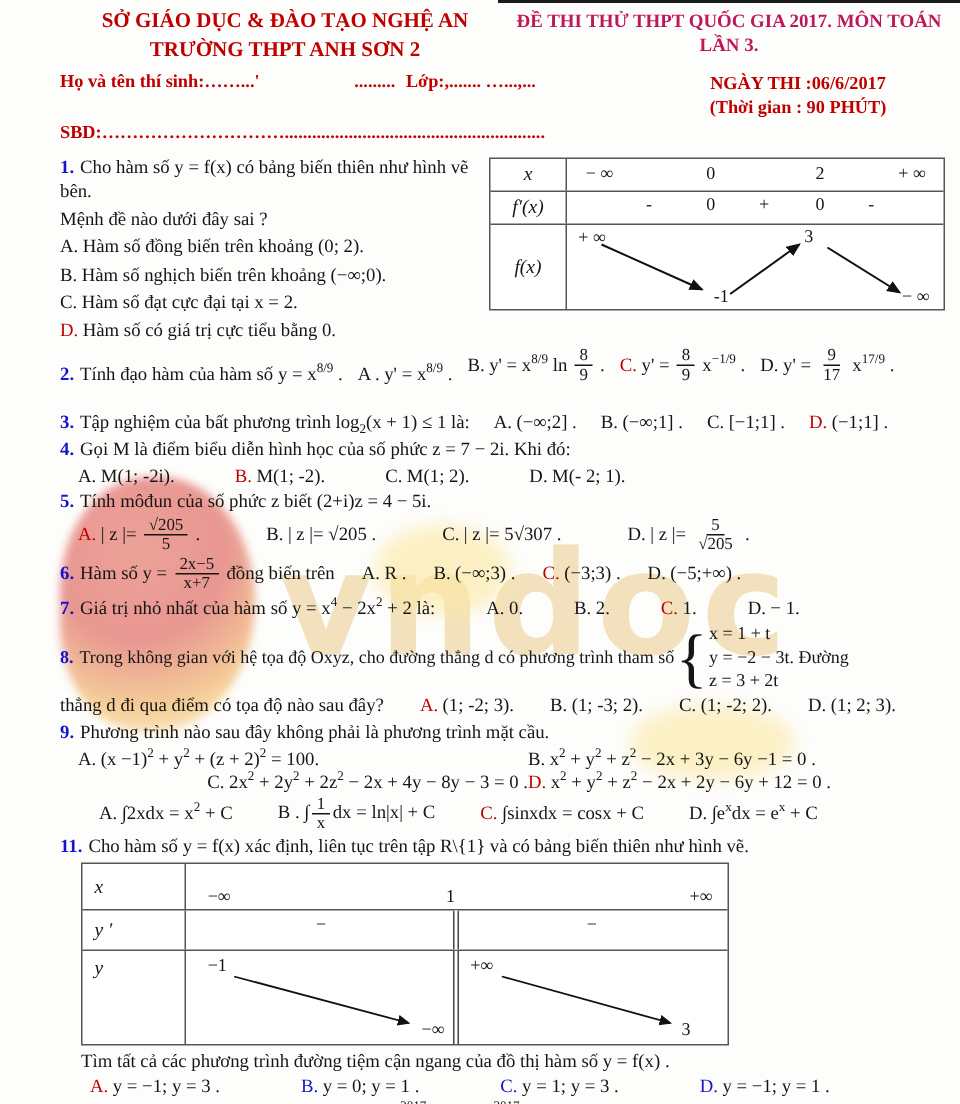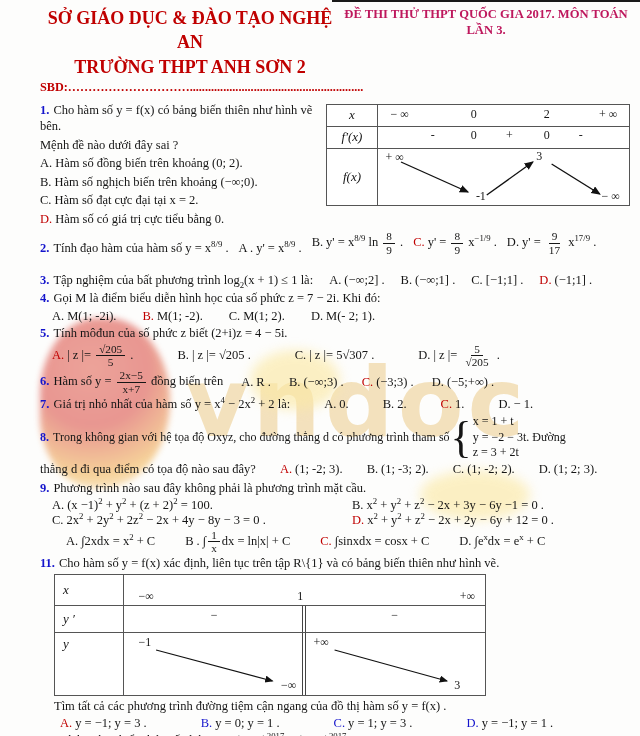--- a/index.html
+++ b/index.html
@@ -14,33 +14,33 @@
   .wm-text{font-family:"DejaVu Sans",sans-serif;font-weight:bold;font-size:96px;letter-spacing:4px;
      color:#f3e0ba;opacity:.95;margin-left:16px;}
   .wm-blob{position:absolute;border-radius:50%;background:#fbe9a6;opacity:.65;filter:blur(6px);}
   
   .red{color:#c00000;}
   .blue{color:#1414cc;}
   .qnum{color:#1414cc;font-weight:bold;margin-right:4px;}
   
   header{position:relative;z-index:1;padding:6px 8px 2px 40px;}
   .hrow{display:flex;}
-  .h-left{width:300px;text-align:center;font-weight:bold;color:#c00000;font-size:18px;line-height:1.35;}
+  .h-left{width:300px;text-align:center;font-weight:bold;color:#c00000;font-size:14px;line-height:1.35;}
   .h-right{flex:1;text-align:center;font-weight:bold;color:#be185d;font-size:12.6px;line-height:1.3;}
   .hrow2{display:flex;margin-top:3px;}
   .h2-left{width:392px;font-weight:bold;color:#c00000;font-size:12.2px;}
   .h2-right{flex:1;text-align:center;font-weight:bold;color:#c00000;font-size:12.2px;line-height:1.35;}
   .sbd{font-weight:bold;color:#c00000;font-size:12.2px;margin-top:1px;}
   
   main{position:relative;z-index:1;padding:4px 8px 0 40px;}
   p{margin:0 0 2px 0;line-height:1.32;}
   .q{margin:1px 0;}
   .opt{white-space:nowrap;}
   .ol{margin-right:3px;}
-  .opts-row{display:flex;gap:26px;margin-left:12px;align-items:center;}
+  .opts-row{display:flex;gap:40px;margin-left:12px;align-items:center;}
   sup{font-size:.7em;line-height:0;}
   sub{font-size:.7em;line-height:0;}
   .frac{display:inline-flex;flex-direction:column;align-items:center;vertical-align:middle;
         font-size:.9em;line-height:1.08;margin:0 2px;}
   .fn{border-bottom:1px solid currentColor;padding:0 3px;}
   .fd{padding:0 3px;}
   
   .q1wrap{display:flex;}
   .q1l{flex:1;padding-right:6px;}
   .q1r{width:306px;padding-top:2px;}
@@ -77,20 +77,31 @@
   <div class="wm-blob" style="top:350px;left:250px;width:90px;height:60px;"></div>
   <div class="wm-blob" style="top:470px;left:420px;width:110px;height:50px;"></div>
 
   <header>
     <div class="hrow">
       <div class="h-left">
         <div>SỞ GIÁO DỤC &amp; ĐÀO TẠO NGHỆ AN</div>
         <div>TRƯỜNG THPT ANH SƠN 2</div>
       </div>
       <div class="h-right">ĐỀ THI THỬ THPT QUỐC GIA 2017. MÔN TOÁN LẦN 3.</div>
+    </div>
+    <div class="hrow2">
+      <div class="h2-left">
+        <span>Họ và tên thí sinh:……...'</span>
+        <span style="margin-left:60px">.........</span>
+        <span style="margin-left:4px">Lớp:,....... …...,...</span>
+      </div>
+      <div class="h2-right">
+        <div>NGÀY THI :06/6/2017</div>
+        <div>(Thời gian :  90 PHÚT)</div>
+      </div>
     </div>
     <div class="sbd">SBD:………………………….........................................................</div>
   </header>
 
   <main>
 
     <div class="q q1wrap">
       <div class="q1l">
         <p><span class="qnum">1.</span><span>Cho hàm số y = f(x) có bảng biến thiên như hình vẽ bên.</span></p>
         <p>Mệnh đề nào dưới đây sai ?</p>
@@ -240,21 +251,21 @@
         <span class="opt"><span class="ol">D.</span><span>(1; 2; 3).</span></span>
       </p>
     </div>
 
     <div class="q">
       <p><span class="qnum">9.</span><span>Phương trình nào sau đây không phải là phương trình mặt cầu.</span></p>
       <div style="display:flex;margin-left:12px;">
         <span class="opt" style="width:300px;"><span class="ol">A.</span><span>(x −1)<sup>2</sup> + y<sup>2</sup> + (z + 2)<sup>2</sup> = 100.</span></span>
         <span class="opt"><span class="ol">B.</span><span>x<sup>2</sup> + y<sup>2</sup> + z<sup>2</sup> − 2x + 3y − 6y −1 = 0 .</span></span>
       </div>
-      <div style="display:flex;margin-left:12px;">
+      <div style="display:flex;margin-left:12px;text-align:right;">
         <span class="opt" style="width:300px;"><span class="ol">C.</span><span>2x<sup>2</sup> + 2y<sup>2</sup> + 2z<sup>2</sup> − 2x + 4y − 8y − 3 = 0 .</span></span>
         <span class="opt"><span class="ol red">D.</span><span>x<sup>2</sup> + y<sup>2</sup> + z<sup>2</sup> − 2x + 2y − 6y + 12 = 0 .</span></span>
       </div>
     </div>
 
     <div class="q">
       <div class="opts-row" style="gap:30px;margin-left:26px;">
         <span class="opt"><span class="ol">A.</span><span>∫2xdx = x<sup>2</sup> + C</span></span>
         <span class="opt"><span class="ol">B .</span><span>∫<span class="frac">
                 <span class="fn">1</span>

